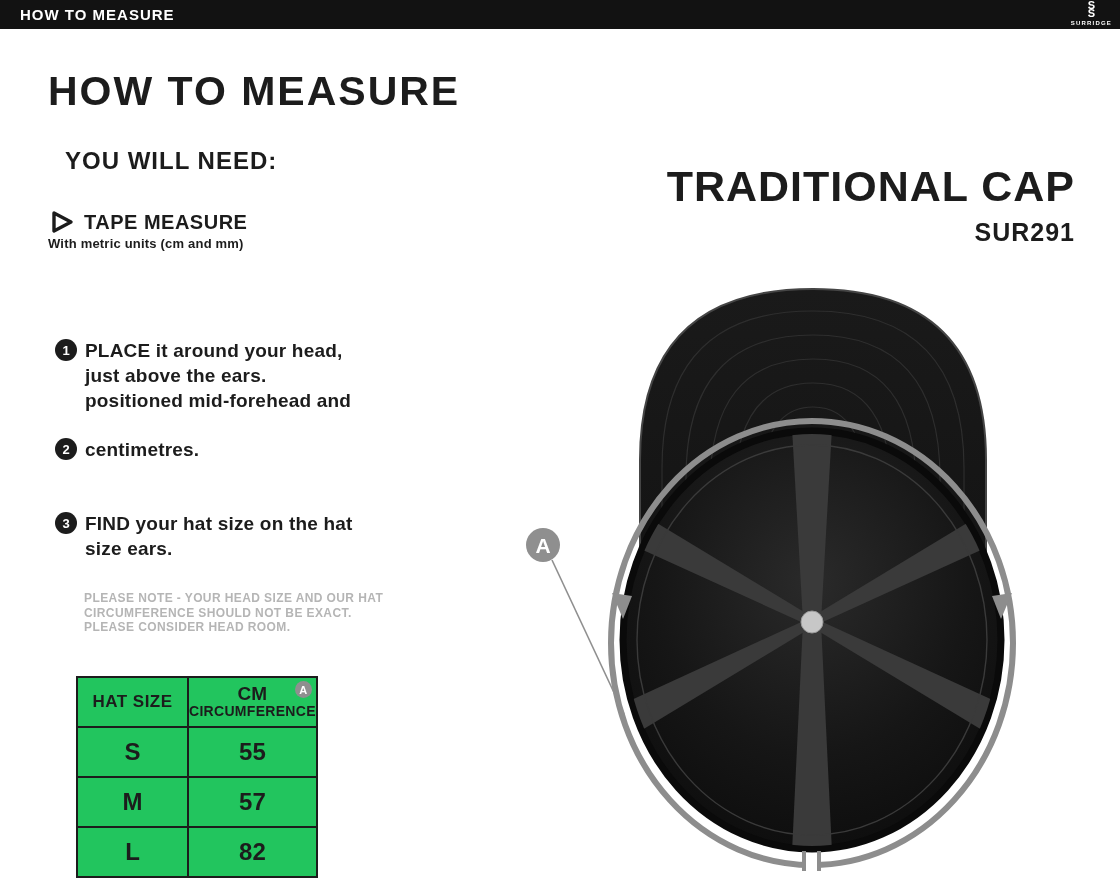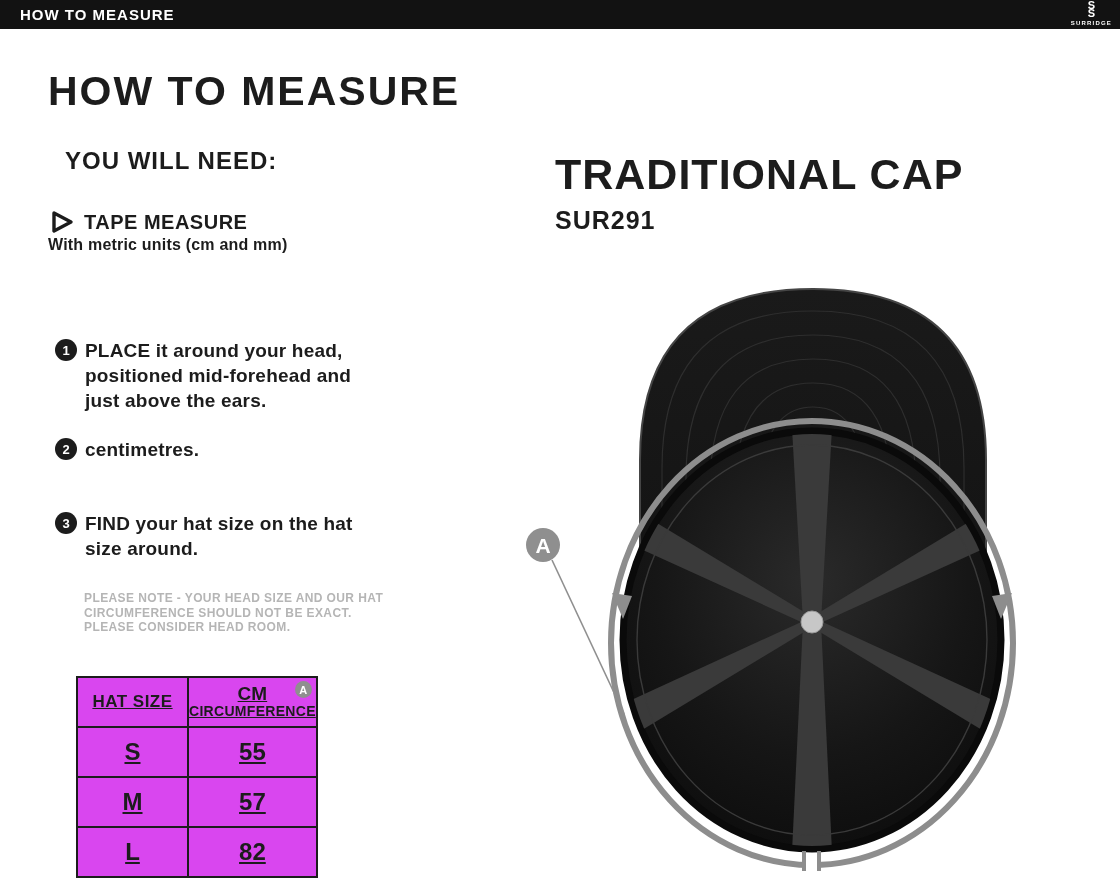--- a/index.html
+++ b/index.html
@@ -33,54 +33,54 @@
     letter-spacing:2px;color:var(--ink);
   }
   .h2{
     position:absolute;left:48px;top:147px;font-size:24px;font-weight:800;
     letter-spacing:1px;color:var(--ink);margin-left:17px;
   }
   .tool-row{position:absolute;left:50px;top:210px;display:flex;align-items:center;}
   .tool-row .tri{width:24px;height:24px;display:block;}
   .tool-label{font-size:20px;font-weight:800;letter-spacing:.5px;margin-left:10px;}
   .tool-detail{
-    position:absolute;left:48px;top:236px;font-size:16px;font-weight:700;letter-spacing:.2px;
+    position:absolute;left:48px;top:236px;font-size:13px;font-weight:700;letter-spacing:.2px;
   }
   .step{position:absolute;left:55px;display:flex;}
   .step-num{
     flex:0 0 auto;width:22px;height:22px;border-radius:50%;background:var(--ink);
     color:#fff;font-size:13px;font-weight:800;display:flex;align-items:center;
     justify-content:center;margin-top:1px;
   }
   .step-text{margin-left:8px;font-size:19px;font-weight:800;line-height:25px;letter-spacing:.2px;}
   .step1{top:338px;} .step2{top:437px;} .step3{top:511px;}
   .note{
     position:absolute;left:84px;top:591px;color:var(--note-gray);
     font-size:12px;font-weight:800;line-height:14.5px;letter-spacing:.4px;
   }
   
   table.size{
-    position:absolute;left:76px;top:676px;border-collapse:collapse;background:#d946ef;text-decoration:underline;
+    position:absolute;left:76px;top:676px;border-collapse:collapse;background:#22c55e;
   }
   table.size td,table.size th{
     border:2px solid var(--ink);text-align:center;vertical-align:middle;color:var(--ink);
   }
   table.size th{height:50px;position:relative;}
   table.size td{height:50px;font-size:24px;font-weight:800;}
   .col-size{width:111px;} .col-cm{width:103px;}
   .th-size{font-size:17px;font-weight:800;letter-spacing:.5px;}
   .th-cm-main{font-size:19px;font-weight:800;line-height:18px;display:block;}
   .th-cm-sub{font-size:14px;font-weight:800;letter-spacing:.3px;display:block;}
   .ref-badge{
     position:absolute;top:3px;right:4px;width:17px;height:17px;border-radius:50%;
     background:var(--badge-gray);color:#fff;font-size:11px;font-weight:800;
     display:flex;align-items:center;justify-content:center;
   }
   
-  .product{position:absolute;left:555px;top:150px;width:520px;text-align:left;}
+  .product{position:absolute;left:555px;top:162px;width:520px;text-align:right;}
   .product-name{font-size:43px;font-weight:800;letter-spacing:1px;color:var(--ink);}
   .product-sku{font-size:25px;font-weight:800;letter-spacing:1px;margin-top:7px;color:var(--ink);}
   .cap-svg{position:absolute;left:520px;top:268px;width:580px;height:615px;}
 </style>
 </head>
 <body>
 
 <div class="topbar">
   <div class="topbar-title">HOW TO MEASURE</div>
   <div class="brand">
@@ -100,35 +100,35 @@
     <polygon points="4,3 21,12 4,21" fill="none" stroke="#1c1c1c" stroke-width="3.4" stroke-linejoin="round"></polygon>
   </svg>
   <span class="tool-label">TAPE MEASURE</span>
 </div>
 <div class="tool-detail">With metric units (cm and mm)</div>
 
 <div class="step step1">
   <span class="step-num">1</span>
   <div class="step-text">
     <div>PLACE it around your head,</div>
+    <div>just above the ears.</div>
     <div>positioned mid-forehead and</div>
-    <div>just above the ears.</div>
   </div>
 </div>
 <div class="step step2">
   <span class="step-num">2</span>
   <div class="step-text">
     <div>centimetres.</div>
   </div>
 </div>
 <div class="step step3">
   <span class="step-num">3</span>
   <div class="step-text">
     <div>FIND your hat size on the hat</div>
-    <div>size around.</div>
+    <div>size ears.</div>
   </div>
 </div>
 
 <div class="note">
   <div>PLEASE NOTE - YOUR HEAD SIZE AND OUR HAT</div>
   <div>CIRCUMFERENCE SHOULD NOT BE EXACT.</div>
   <div>PLEASE CONSIDER HEAD ROOM.</div>
 </div>
 
 <table class="size">

